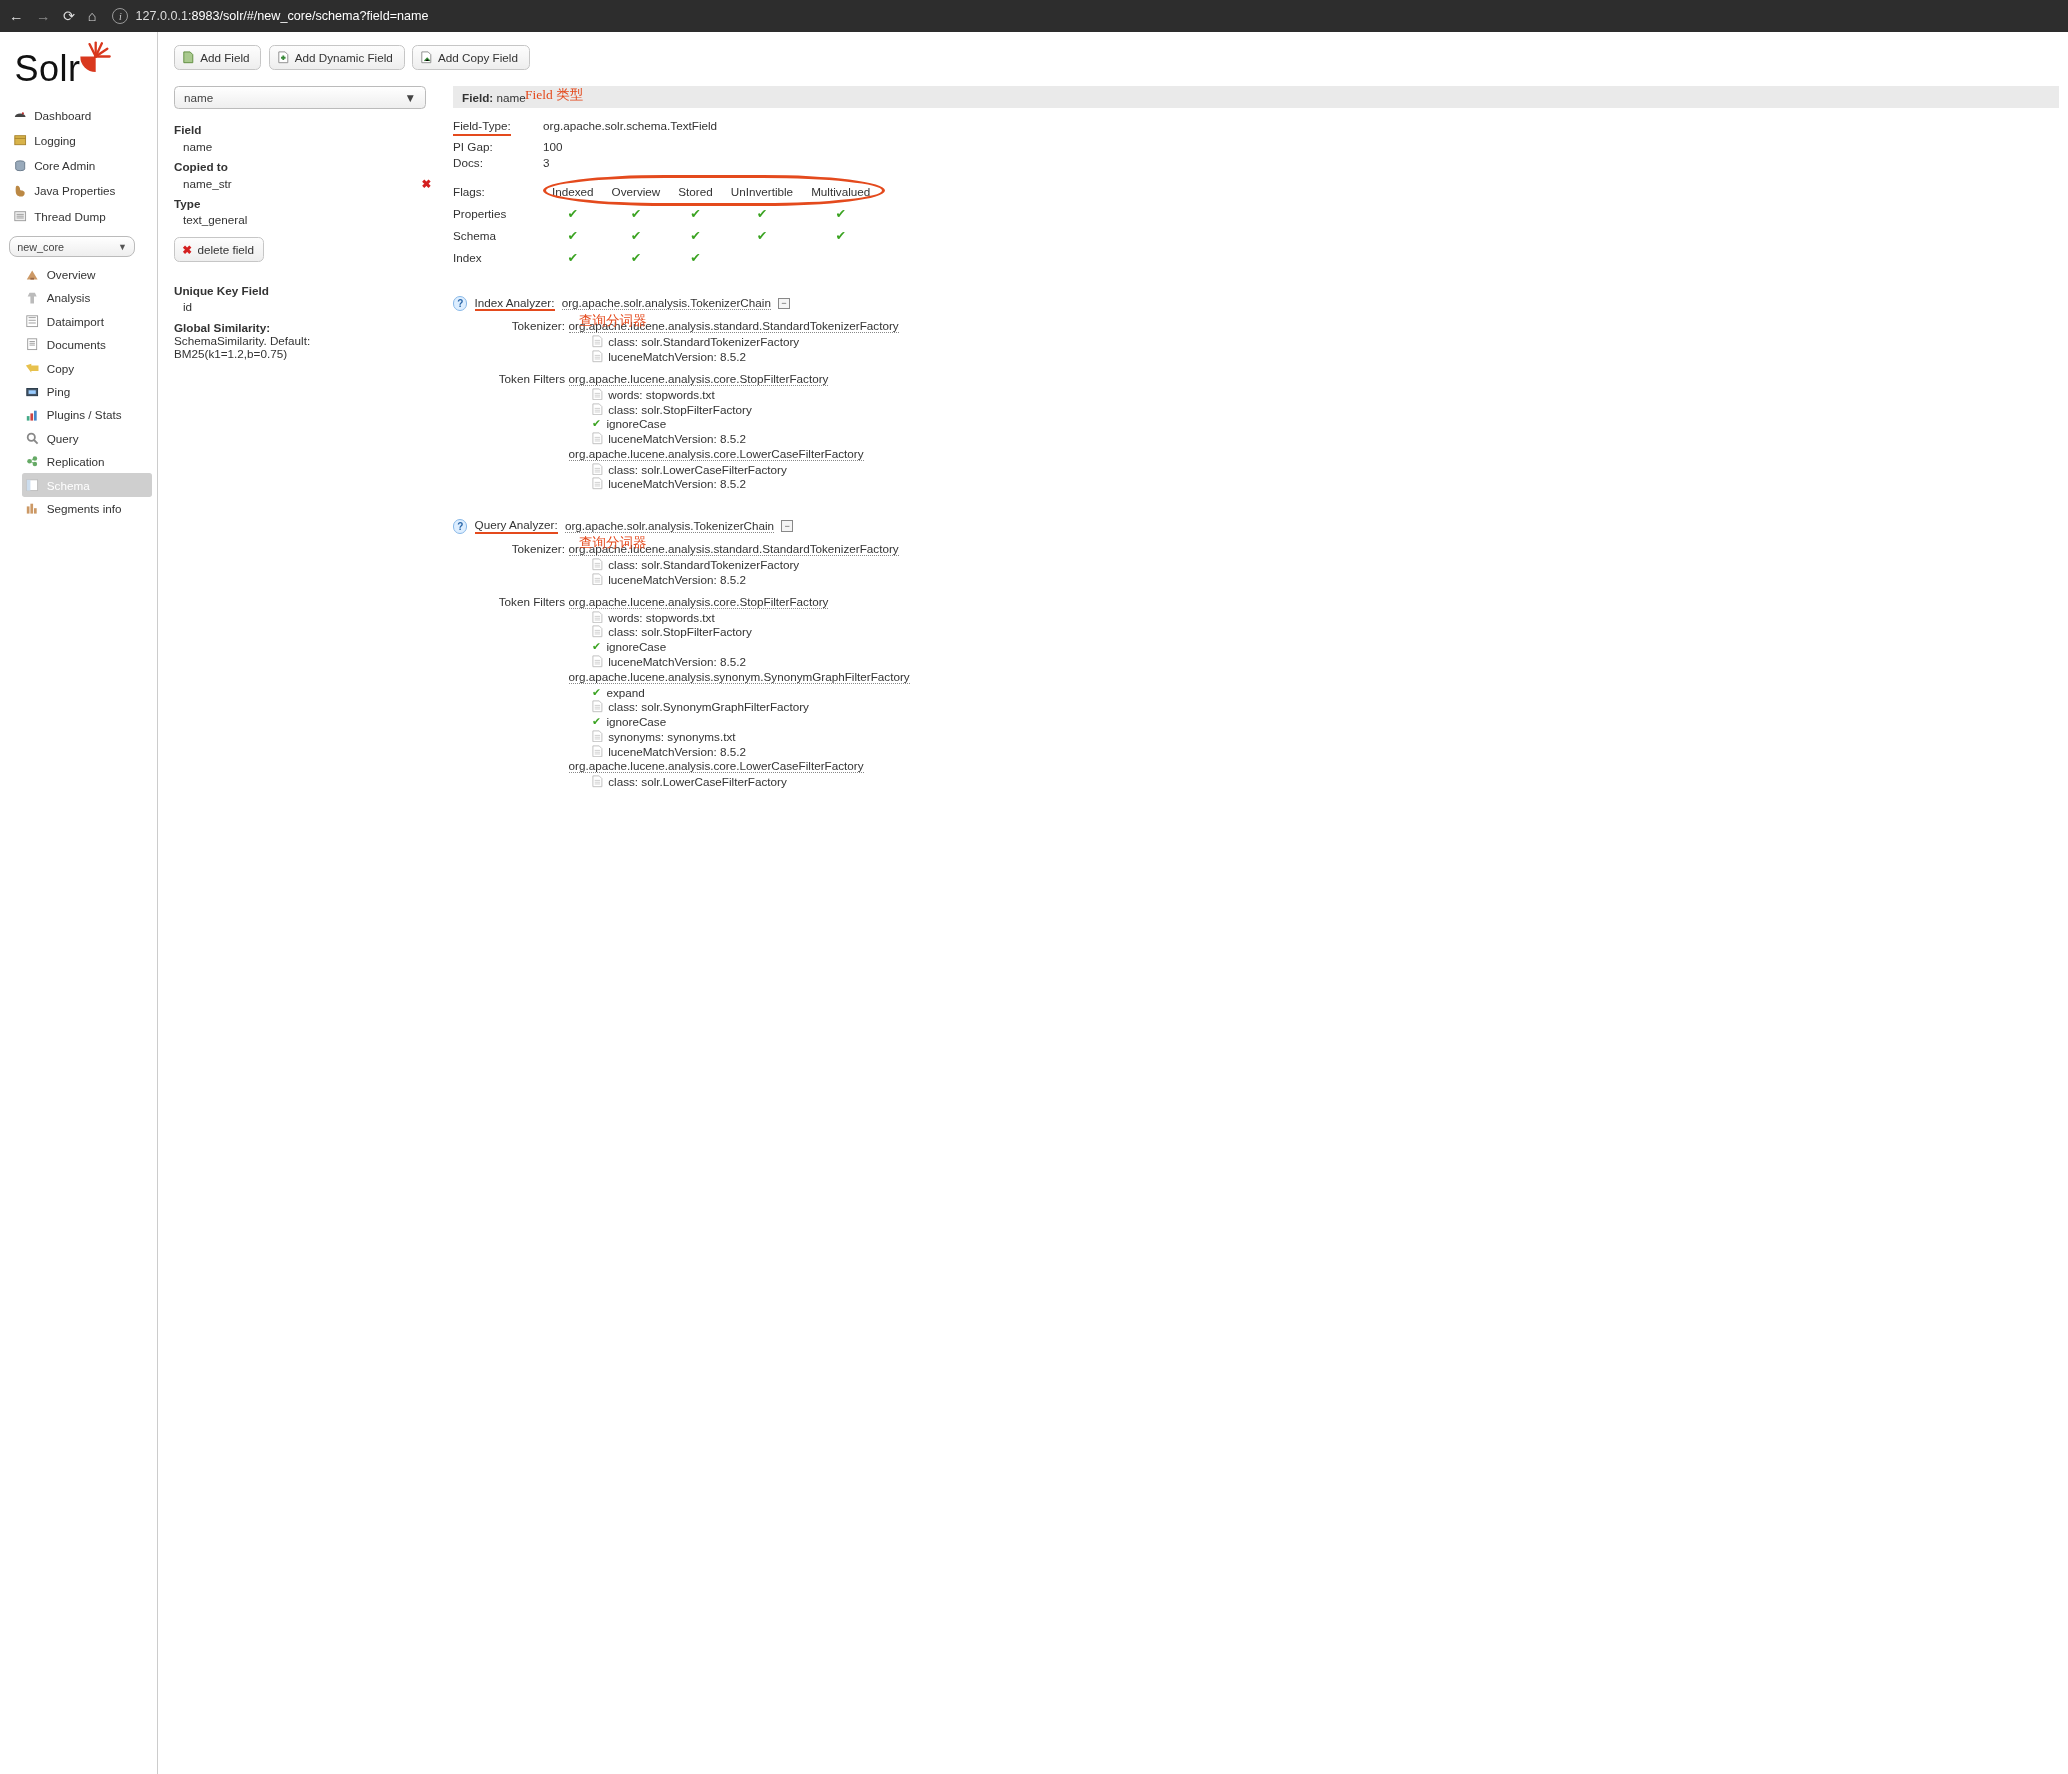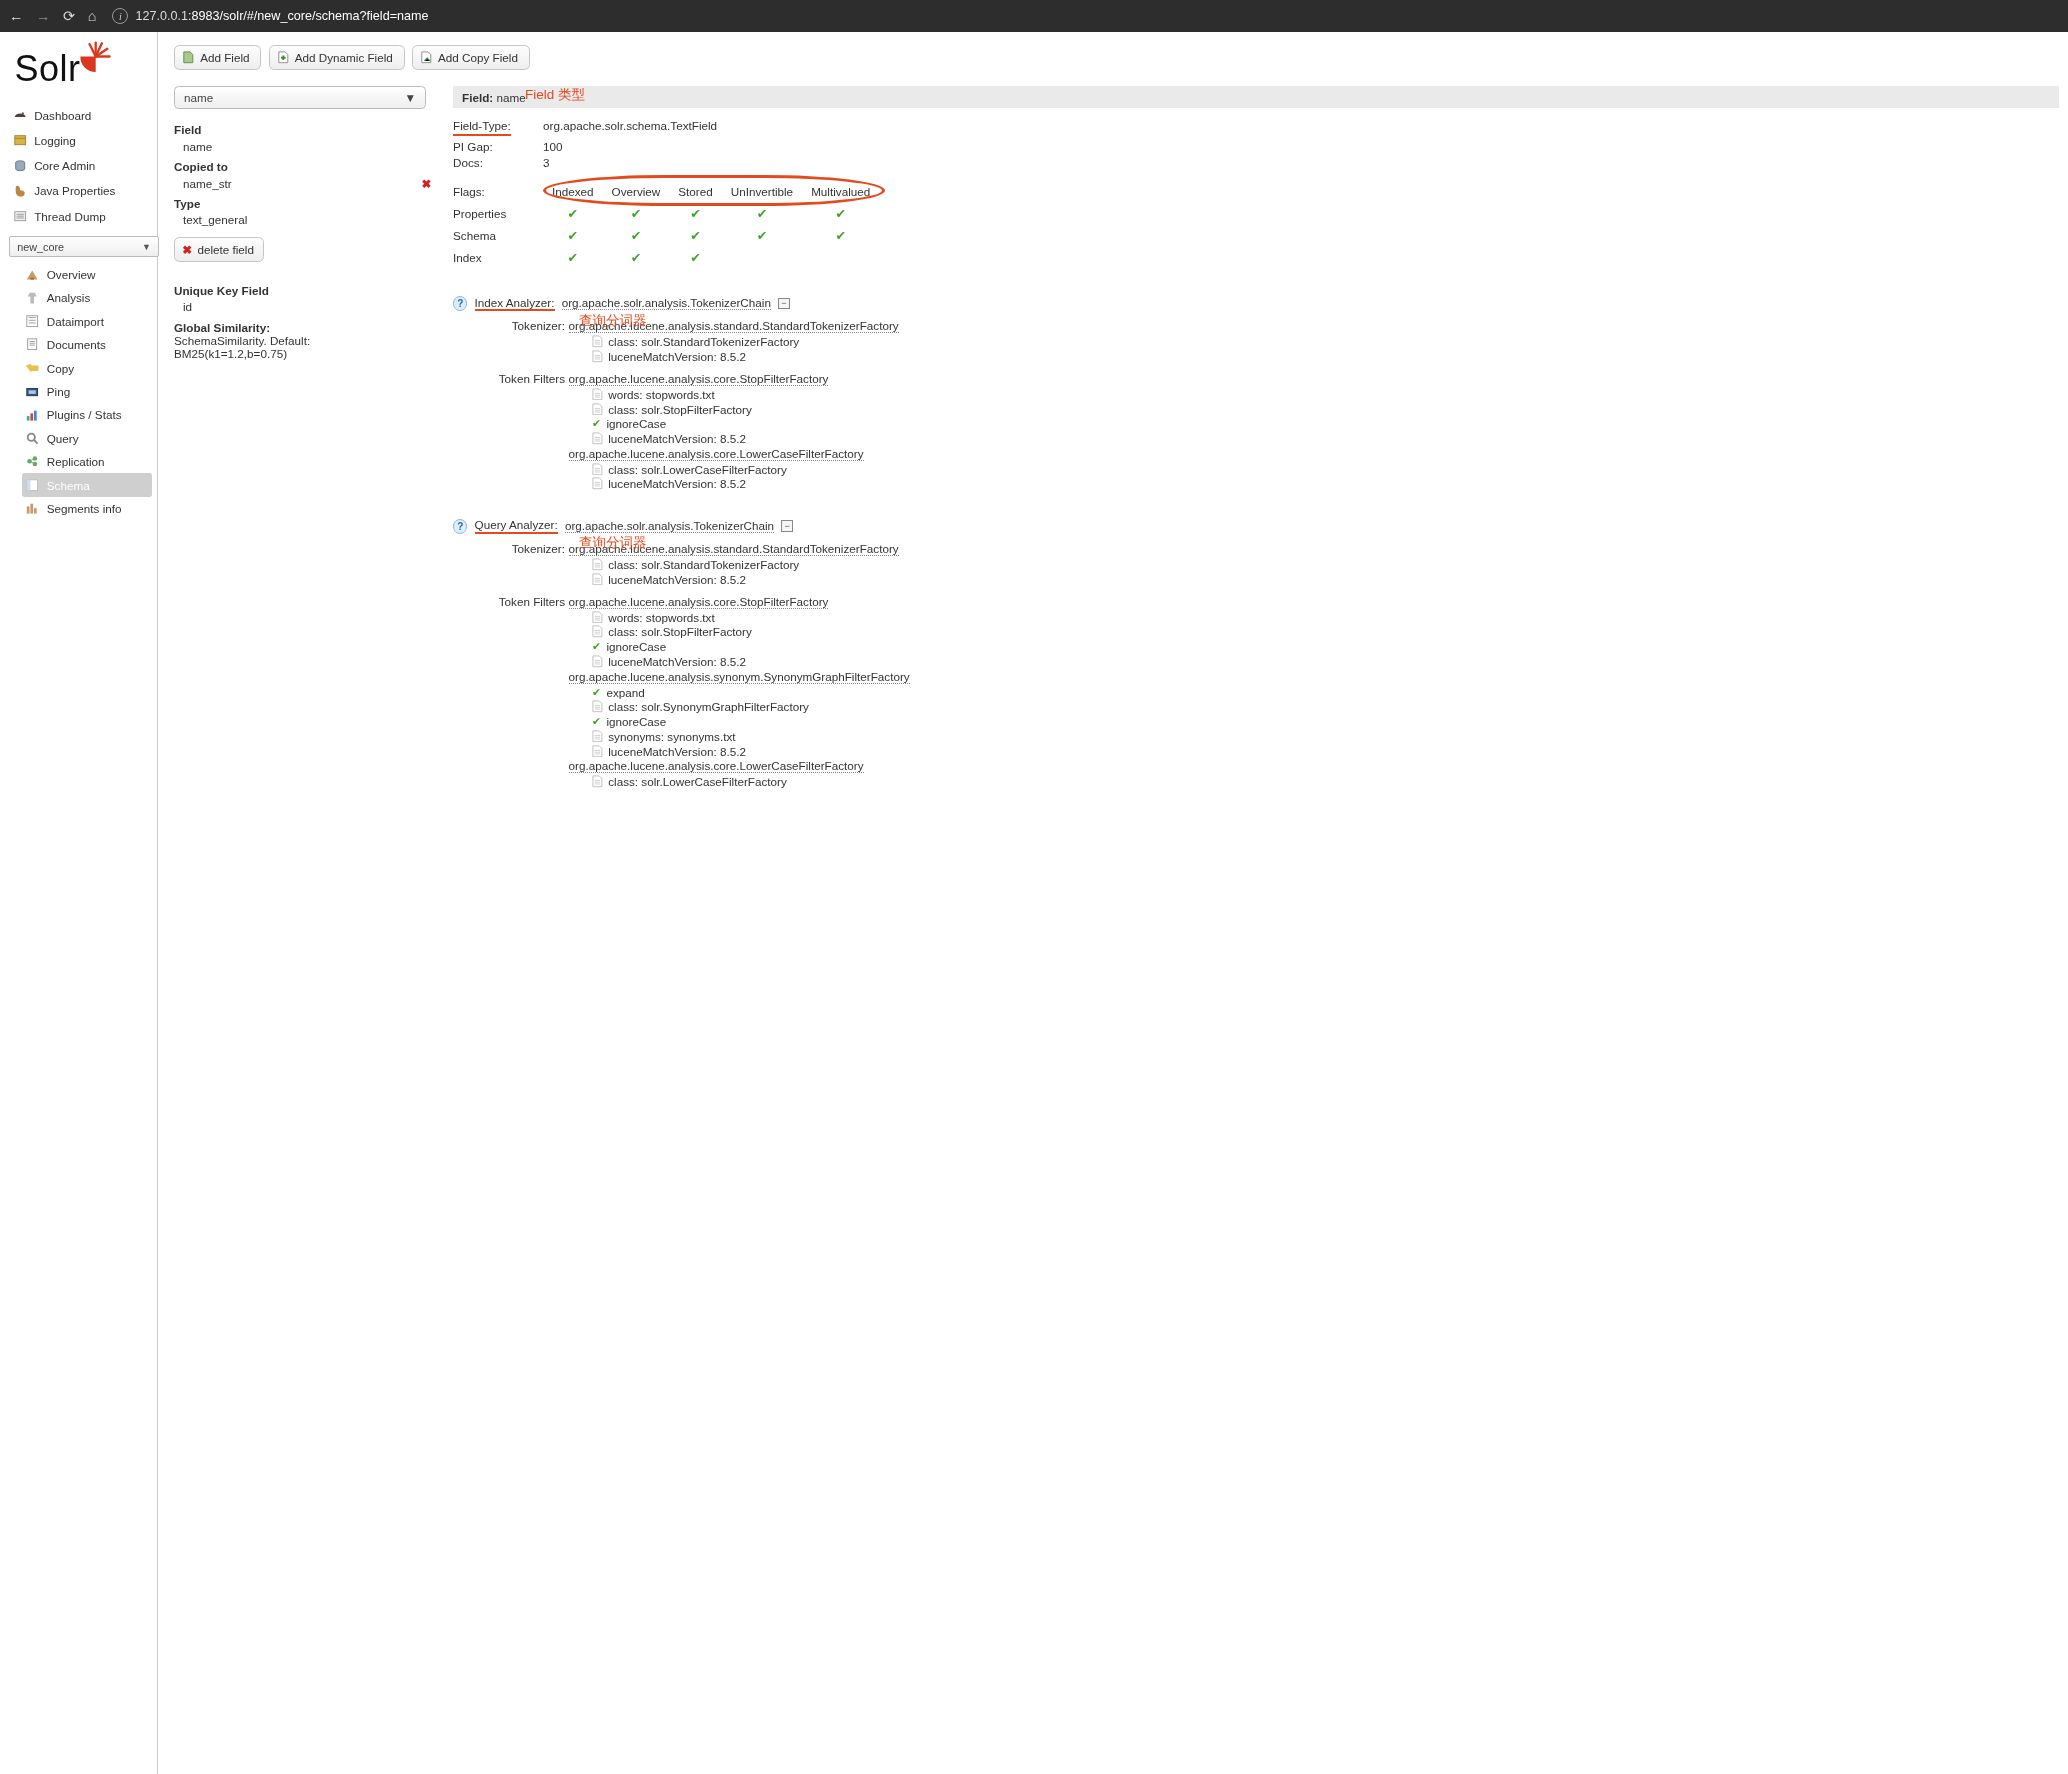--- a/index.html
+++ b/index.html
@@ -21,21 +21,21 @@
   .logo { padding:7.2px 0 12.6px 5.4px; display:flex; align-items:flex-end; gap:1.8px; }
   .logo .txt { font-size:36px; letter-spacing:0.5px; font-weight:300; color:#111; }
   .sun { width:31px; height:31px; display:inline-block; transform:translateY(-18px) translateX(-1.8px); }
 
   .left ul { list-style:none; margin:0; padding:0; }
   .left li { display:flex; align-items:center; gap:7.2px; padding:5.4px 3.6px; cursor:pointer; border-radius:2.7px; }
   .left li .icon { width:14.4px; height:14.4px; display:inline-flex; align-items:center; justify-content:center; font-size:10.8px; }
   .left li.selected { background:#cfcfcf; color:#fff; }
   .left .side-label { font-size:11.7px; }
 
-  .core-select { margin:7.2px 0 5.4px 0; width:150px; height:21.6px; border:0.9px solid #bbb; border-radius:2px; background:linear-gradient(#fff,#eee); display:flex; align-items:center; padding:0 7.2px; justify-content:space-between; font-size:10.8px; color:#444; }
+  .core-select { margin:7.2px 0 5.4px 0; width:126px; height:21.6px; border:0.9px solid #bbb; border-radius:8px; background:linear-gradient(#fff,#eee); display:flex; align-items:center; padding:0 7.2px; justify-content:space-between; font-size:10.8px; color:#444; }
   .core-select .arrow { font-size:9px; color:#555; }
 
   .left .core-sub { margin-left:12.6px; }
   .left .core-sub li { padding:4.5px 3.6px; }
 
   
   .main { flex:1; padding:12.6px 9px 27px 16px; position:relative; }
 
   .btn-row { display:flex; gap:7.2px; margin-bottom:16px; }
   .btn { border:0.9px solid #c6c6c6; background:linear-gradient(#fdfdfd,#eeeeee); border-radius:5.4px; padding:5.4px 10.8px 5.4px 7.2px; display:flex; align-items:center; gap:5.4px; font-size:11.7px; cursor:pointer; color:#333; }
@@ -78,21 +78,21 @@
   .collapse-ico { width:11.7px; height:11.7px; border:0.9px solid #888; display:inline-flex; align-items:center; justify-content:center; font-size:9px; line-height:1; color:#555; background:#f5f5f5; }
 
   .an-sub { margin-left:31px; font-size:11.7px; }
   .an-sub .sub-row { display:flex; gap:3.6px; padding:0.9px 0; }
   .an-sub .sub-row .sk { text-align:right; width:81px; }
   .an-sub .prop-list { margin-left:108px; }
   .an-sub .prop-row { display:flex; align-items:flex-start; gap:5.4px; padding:0.9px 0; }
   .doc-ico { width:10.8px; height:12.6px; display:inline-flex; align-items:center; justify-content:center; }
   .doc-ico svg { width:10.8px; height:12.6px; }
 
-  .annotation { position:absolute; color:#e44a1d; font-size:13.5px; pointer-events:none; font-family: Liberation Sans, sans-serif; }
+  .annotation { position:absolute; color:#e44a1d; font-size:13.5px; pointer-events:none; font-family: Liberation Serif, serif; }
 
   .flag-oval { position:absolute; border:3.6px solid #e44a1d; border-radius:50% / 70%; }
 
   .copied-x { float:right; color:#d42020; font-weight:bold; margin-right:3.6px; cursor:pointer; }
 </style>
 </head>
 <body>
 
 <div class="chrome-bar">
   <div class="nav-icons">

